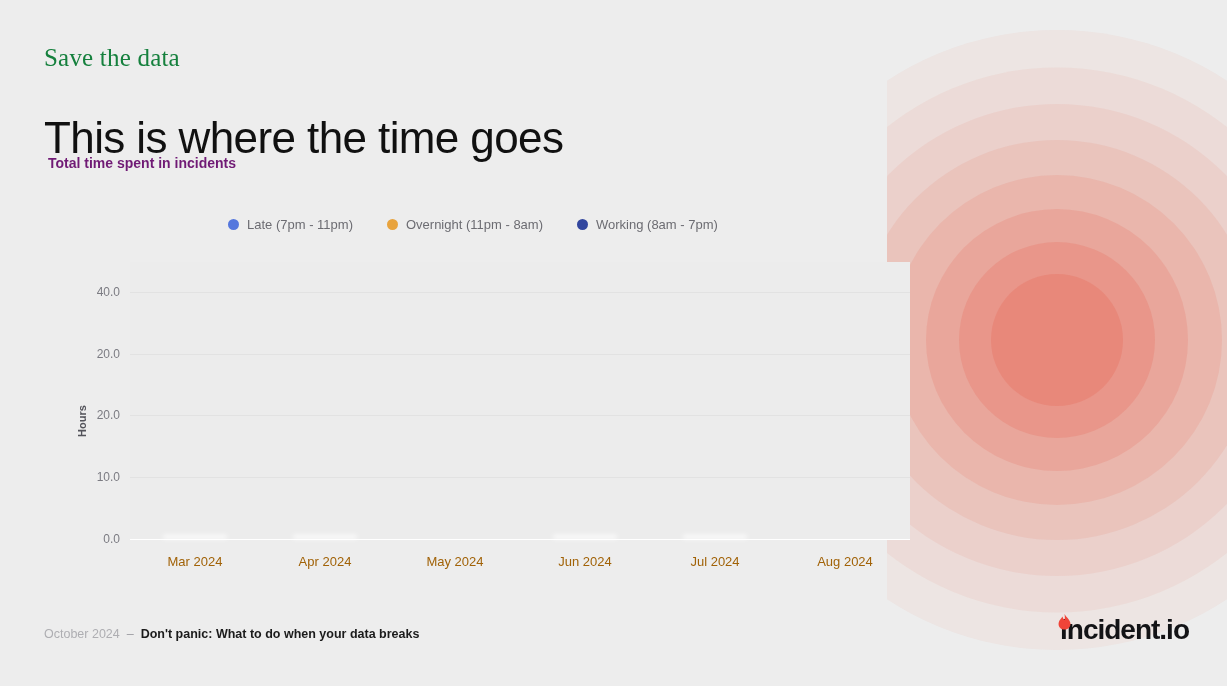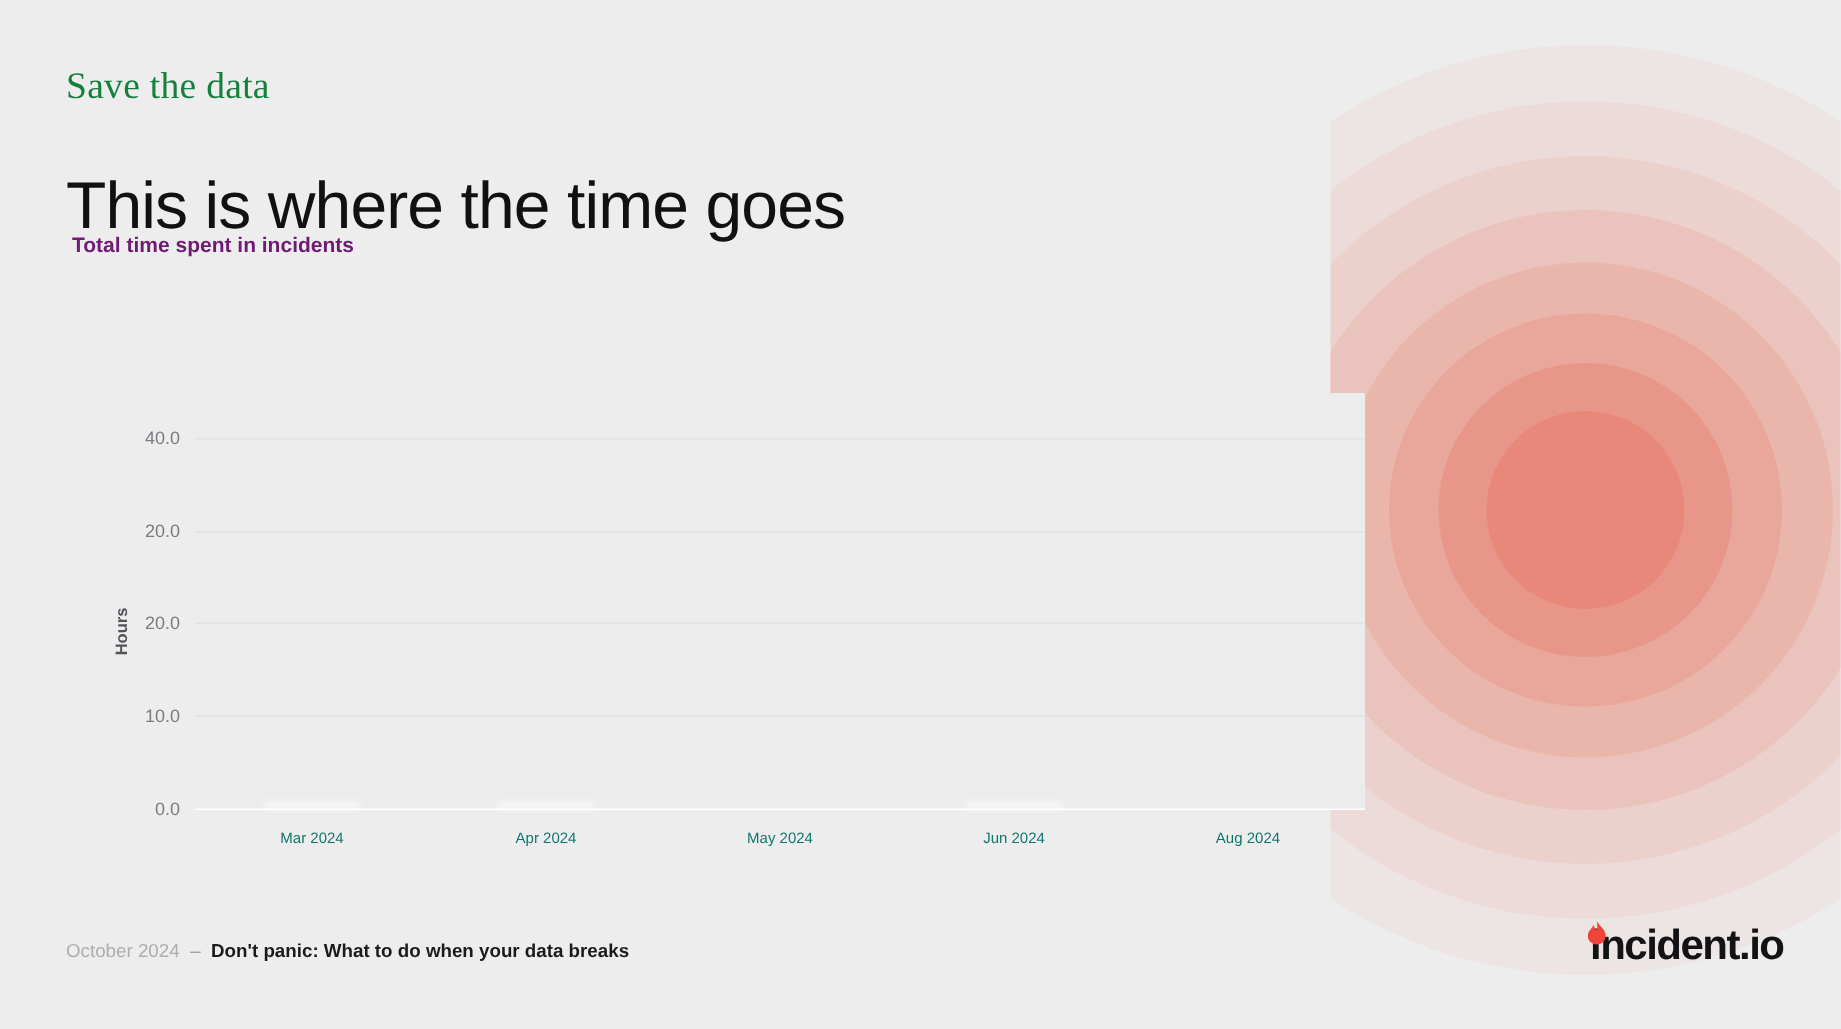--- a/index.html
+++ b/index.html
@@ -165,22 +165,22 @@
     margin-bottom: 3px;
     box-shadow: 0 0 5px 2px rgba(255,255,255,0.85);
   }
   .seg-working {
     border-radius: 5px 5px 0 0;
   }
   .xtick {
     position: absolute;
     top: 100%;
     margin-top: 14px;
-    font-size: 10px;
-    color: #0f766e;
+    font-size: 13px;
+    color: #a16207;
     white-space: nowrap;
   }
 
   
   .footer {
     position: absolute;
     left: 44px;
     bottom: 45px;
     display: flex;
     align-items: baseline;
@@ -225,20 +225,34 @@
   <div class="ring" style="width:196px;height:196px;background:rgba(232,96,76,0.22);"></div>
   <div class="ring" style="width:132px;height:132px;background:rgba(232,96,76,0.26);"></div>
 </div>
 
 <div class="slide">
 
   <div class="eyebrow">Save the data</div>
   <h1 class="headline">This is where the time goes</h1>
   <div class="subtitle">Total time spent in incidents</div>
 
+  <div class="legend">
+    <div class="legend-item">
+      <span class="legend-dot" style="background:#5577DD;"></span>
+      <span class="legend-label">Late (7pm - 11pm)</span>
+    </div>
+    <div class="legend-item">
+      <span class="legend-dot" style="background:#E8A33D;"></span>
+      <span class="legend-label">Overnight (11pm - 8am)</span>
+    </div>
+    <div class="legend-item">
+      <span class="legend-dot" style="background:#32469E;"></span>
+      <span class="legend-label">Working (8am - 7pm)</span>
+    </div>
+  </div>
 
   <div class="chart">
     <div class="axis-title">Hours</div>
     <div class="plot">
       <div id="gridlines">
           <div class="gridline base" style="bottom: 0%;">
             <span class="ytick">0.0</span>
           </div>
           <div class="gridline" style="bottom: 22.2222%;">
             <span class="ytick">10.0</span>
@@ -273,20 +287,27 @@
               <div class="seg-working" style="height: 23.5556%; background: rgb(50, 70, 158);"></div>
             </div>
             <span class="xtick">May 2024</span>
           </div>
           <div class="bar-slot">
             <div class="bar-stack">
               <div class="seg-late" style="height: 5.11111%; background: rgb(85, 119, 221);"></div>
               <div class="seg-working" style="height: 26.8889%; background: rgb(50, 70, 158);"></div>
             </div>
             <span class="xtick">Jun 2024</span>
+          </div>
+          <div class="bar-slot">
+            <div class="bar-stack">
+              <div class="seg-late" style="height: 4%; background: rgb(85, 119, 221);"></div>
+              <div class="seg-working" style="height: 56.2222%; background: rgb(50, 70, 158);"></div>
+            </div>
+            <span class="xtick">Jul 2024</span>
           </div>
           <div class="bar-slot">
             <div class="bar-stack">
               <div class="seg-working" style="height: 70.4444%; background: rgb(50, 70, 158);"></div>
             </div>
             <span class="xtick">Aug 2024</span>
           </div>
         </div>
     </div>
   </div>

